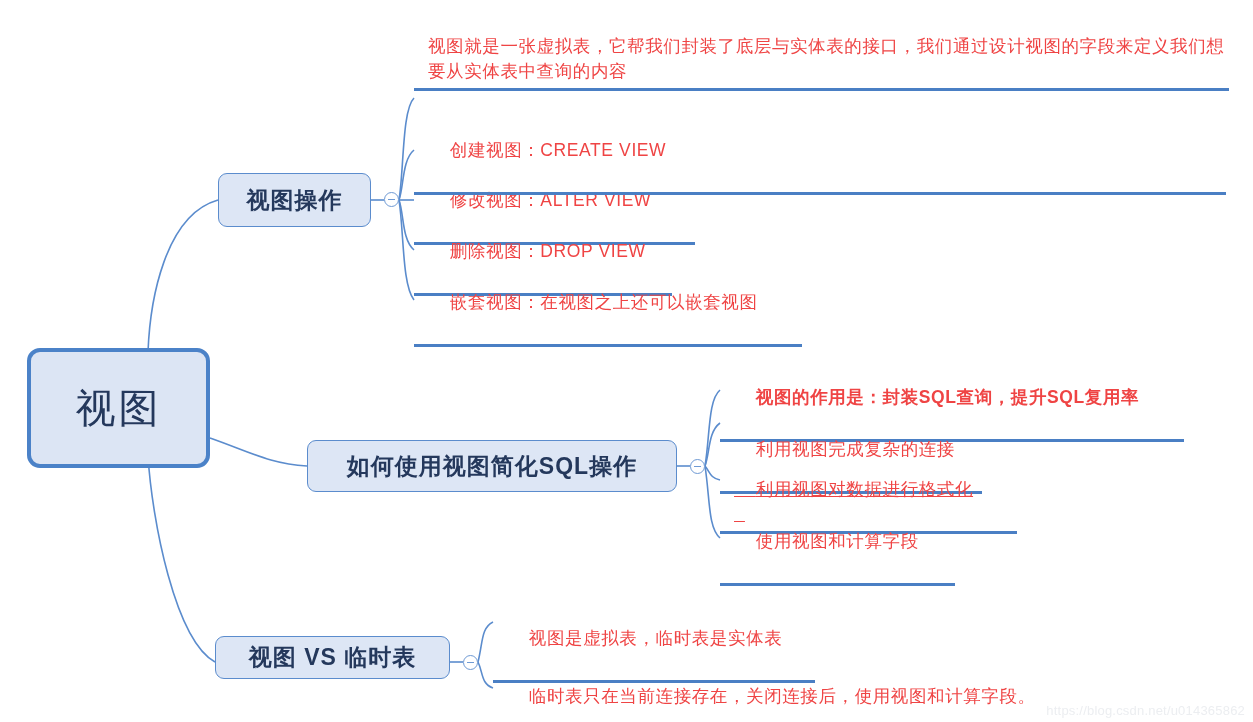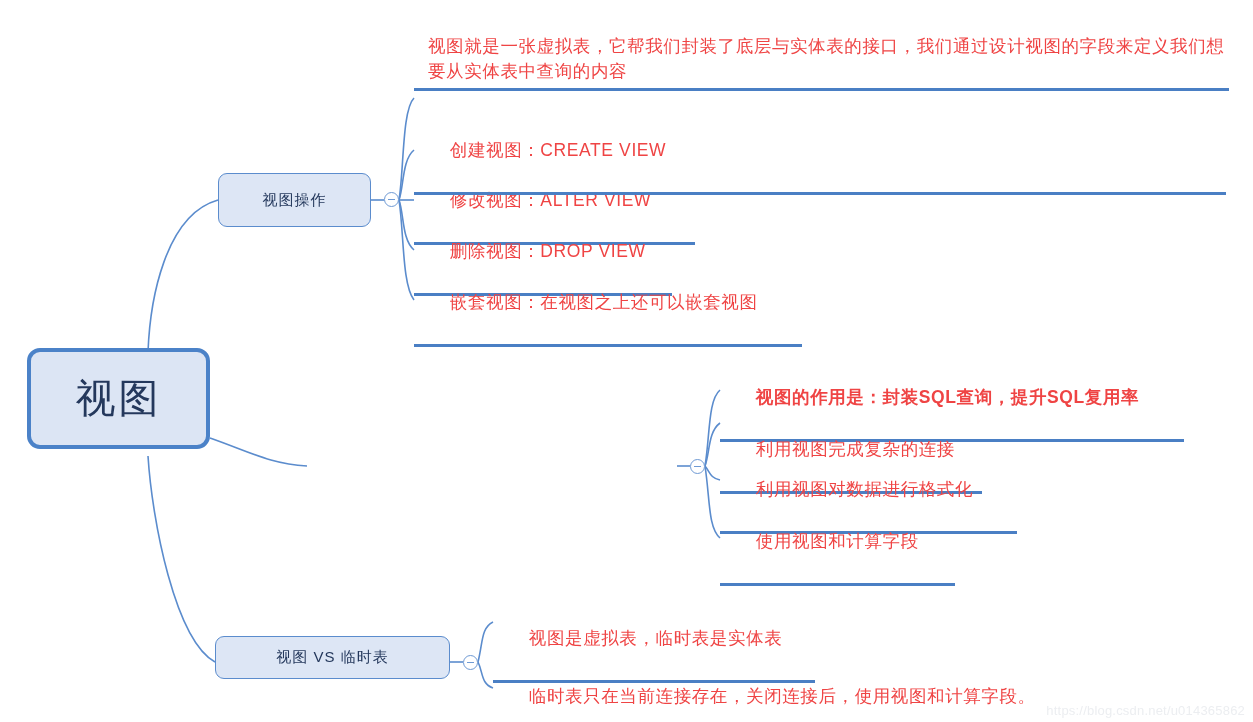--- a/index.html
+++ b/index.html
@@ -28,22 +28,23 @@
   .node.root{
     background:#dce5f4;
     border:4.5px solid #4b82c8;
     border-radius:13px;
     font-size:40px;
     letter-spacing:3px;
     font-weight:400;
     color:#24385c;
   }
   .node.branch{
-    font-size:15px;
+    font-size:23px;
     letter-spacing:1px;
+    font-weight:bold;
   }
 
   
   .leaf{
     position:absolute;
     box-sizing:border-box;
     color:#ef4444;
     font-size:17.5px;
     line-height:25px;
     letter-spacing:0.6px;
@@ -105,21 +106,21 @@
       <path d="M 705 466 C 710 452 708 432 720 423"></path>
       <path d="M 705 466 C 710 472 710 478 720 480"></path>
       <path d="M 705 466 C 710 498 708 528 720 538"></path>
 
       <path d="M 450 662 L 463 662"></path>
       <path d="M 478 662 C 483 642 481 628 493 622"></path>
       <path d="M 478 662 C 483 672 481 684 493 688"></path>
     </g>
   </svg>
 
-  <div class="node root" style="left:27px;top:348px;width:183px;height:101px;">
+  <div class="node root" style="left:27px;top:348px;width:183px;height:120px;">
     <span>视图</span>
   </div>
 
   <div class="node branch" style="left:218px;top:173px;width:153px;height:54px;">
     <span>视图操作</span>
   </div>
   <div class="toggle" style="left:384px;top:192px;"></div>
 
   <div class="leaf wrap" style="left:414px;top:34px;width:815px;">
     <span>视图就是一张虚拟表，它帮我们封装了底层与实体表的接口，我们通过设计视图的字段来定义我们想要从实体表中查询的内容</span>
@@ -134,31 +135,34 @@
   </div>
 
   <div class="leaf" style="left:414px;top:214px;width:258px;">
     <span>删除视图：DROP VIEW</span>
   </div>
 
   <div class="leaf" style="left:414px;top:265px;width:388px;">
     <span>嵌套视图：在视图之上还可以嵌套视图</span>
   </div>
 
+  <div class="node branch" style="left:307px;top:440px;width:370px;height:52px;">
+    <span>如何使用视图简化SQL操作</span>
+  </div>
   <div class="toggle" style="left:690px;top:459px;"></div>
 
   <div class="leaf" style="left:720px;top:360px;width:464px;font-weight:bold;">
     <span>视图的作用是：封装SQL查询，提升SQL复用率</span>
   </div>
 
   <div class="leaf" style="left:720px;top:412px;width:262px;">
     <span>利用视图完成复杂的连接</span>
   </div>
 
-  <div class="leaf" style="left:720px;top:452px;width:297px;">
+  <div class="leaf" style="left:720px;top:452px;width:297px;text-decoration:underline;">
     <span>利用视图对数据进行格式化</span>
   </div>
 
   <div class="leaf" style="left:720px;top:504px;width:235px;">
     <span>使用视图和计算字段</span>
   </div>
 
   <div class="node branch" style="left:215px;top:636px;width:235px;height:43px;">
     <span>视图 VS 临时表</span>
   </div>

